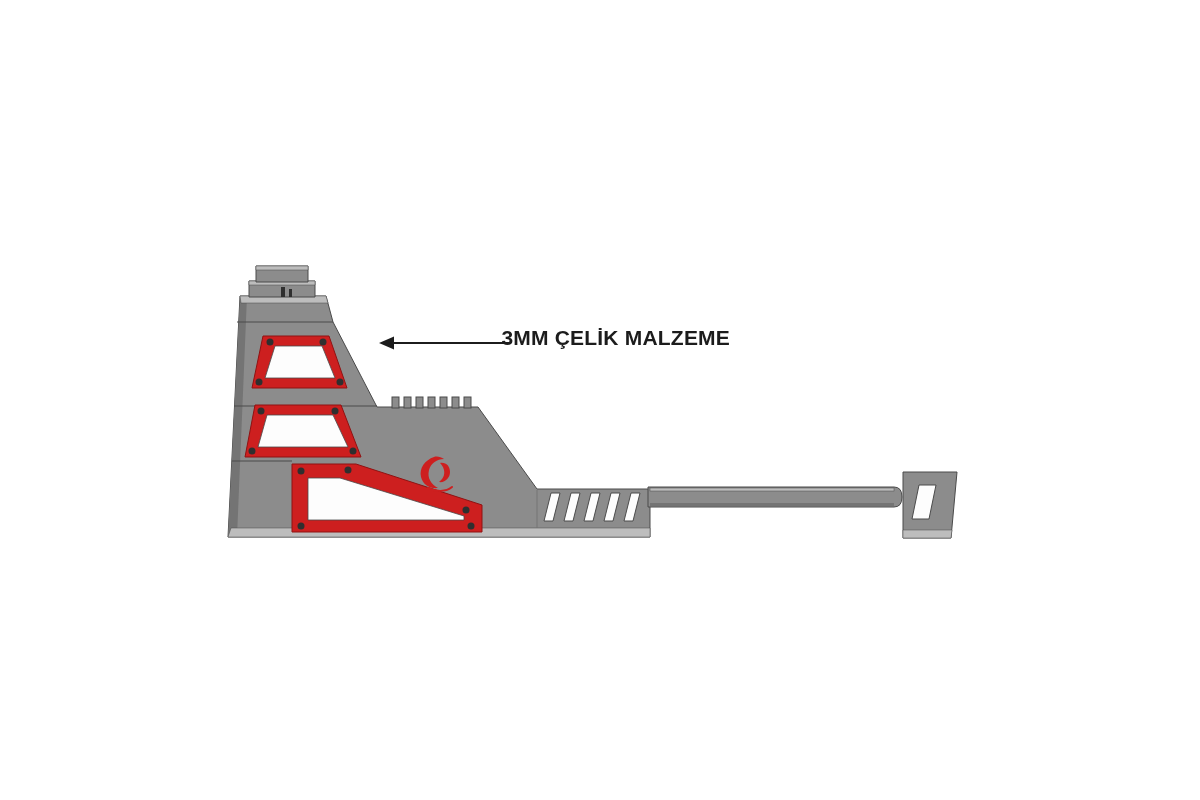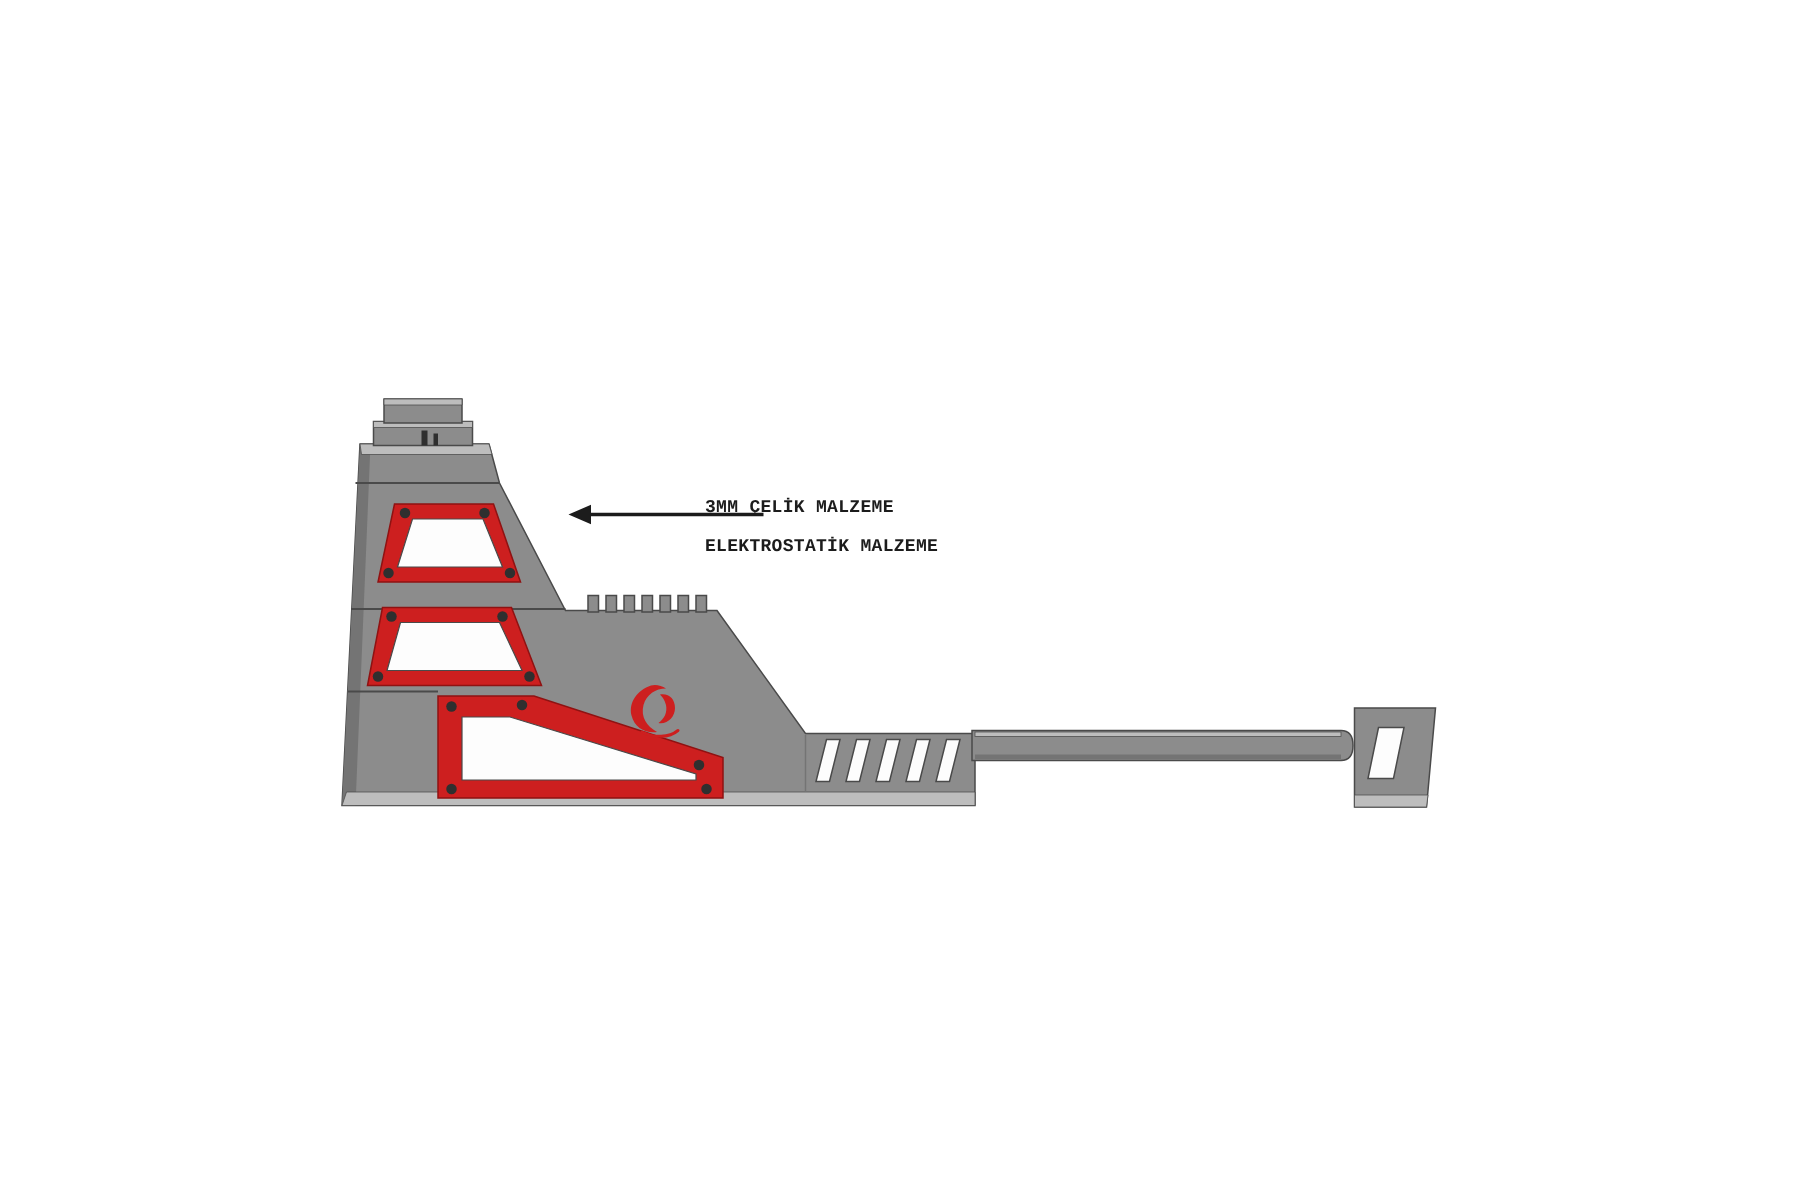--- a/index.html
+++ b/index.html
@@ -40,28 +40,27 @@
   .logo-stroke { fill: none; stroke: var(--accent-red, #cd1f1f); stroke-width: 2; stroke-linecap: round; }
   
   .arrow-line { stroke: var(--text-black, #1c1c1c); stroke-width: 2.2; fill: none; }
   .arrow-head { fill: var(--text-black, #1c1c1c); stroke: none; }
   
   .note {
     position: absolute;
     left: 470px;
     top: 325px;
     width: 260px;
-    text-align: left;
+    text-align: right;
     color: var(--text-black, #1c1c1c);
     font-weight: 700;
-    font-size: 12px;
+    font-size: 21px;
     line-height: 26px;
     letter-spacing: 0.2px;
     white-space: nowrap;
-    font-family: Liberation Mono, monospace;
   }
 </style>
 </head>
 <body>
 
 <div class="stage">
 
   <svg viewBox="0 0 1200 800">
 
     <g>
@@ -154,16 +153,15 @@
 
     <g>
       <line class="arrow-line" x1="393" y1="343" x2="509" y2="343"></line>
       <polygon class="arrow-head" points="379,343 394,336.5 394,349.5"></polygon>
     </g>
 
   </svg>
 
   <div class="note">
     <div>3MM ÇELİK MALZEME</div>
-    <div>ELEKTROSTATİK MALZEME</div>
   </div>
 
 </div>
 
 </body></html>

